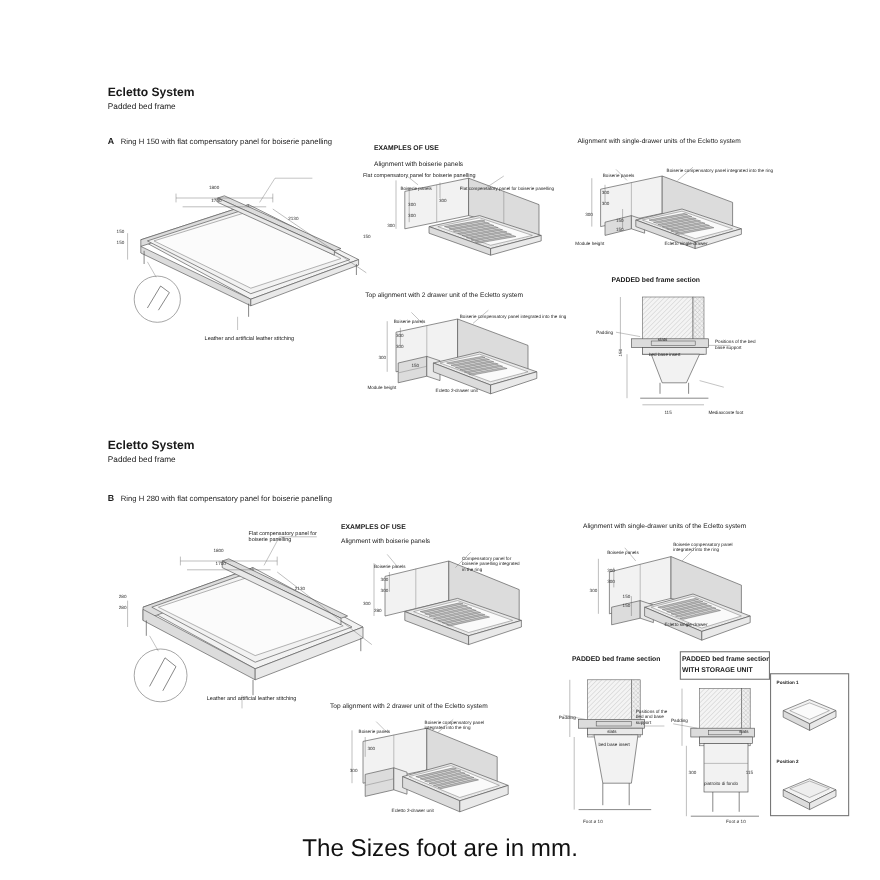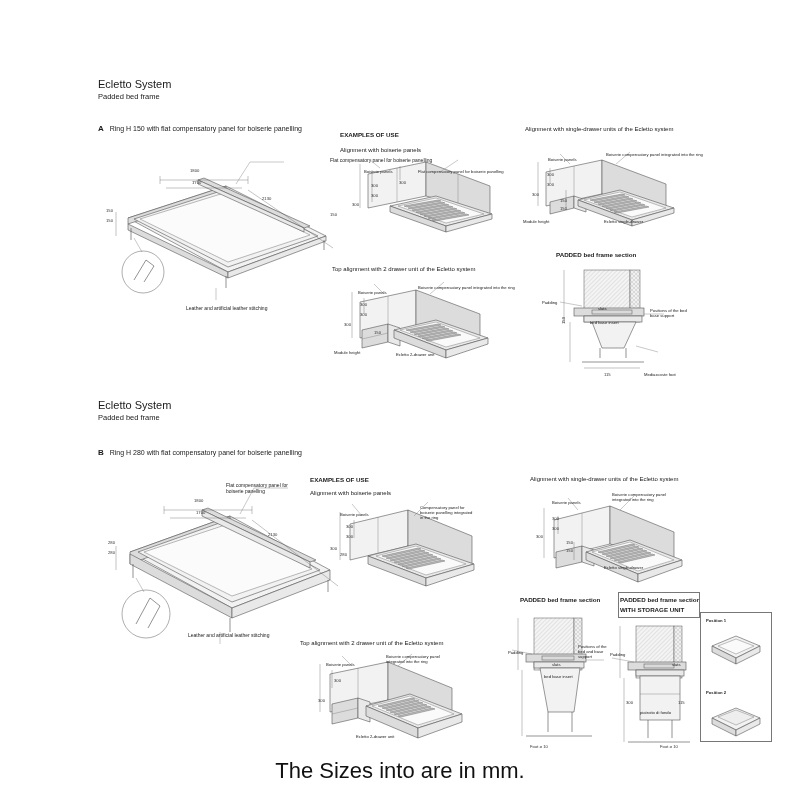--- a/index.html
+++ b/index.html
@@ -15,21 +15,21 @@
   .logo{
     position:absolute;right:18px;top:4px;
     font-size:42px;font-weight:400;letter-spacing:1px;
     font-family:"Liberation Sans", sans-serif;
     color:#111;
   }
   .footer-note{
     position:absolute;left:0;right:0;bottom:16px;
     text-align:center;font-size:22px;color:#111;
   }
-  .sys-title{position:absolute;font-size:11px;font-weight:normal;}
+  .sys-title{position:absolute;font-size:11px;font-weight:bold;}
   .sys-sub{position:absolute;font-size:7.5px;}
   .variant{position:absolute;font-size:7px;}
   .variant .letter{font-weight:bold;font-size:8px;}
   .blk-title{position:absolute;font-size:6.2px;font-weight:bold;}
   .blk-sub{position:absolute;font-size:6px;}
   .cap{position:absolute;font-size:5px;color:#222;}
   .cap.tiny{font-size:4.2px;}
   .cap.bold{font-weight:bold;}
   .dimtxt{position:absolute;font-size:4.2px;color:#333;}
   svg{position:absolute;overflow:visible;}
@@ -452,14 +452,14 @@
     <polygon style="fill:#fafafa;stroke:#666;stroke-width:0.4" points="12,18 30,11 48,18 30,26"></polygon>
   </svg>
   <div class="cap tiny bold" style="left:706px;top:690px;">Position 2</div>
   <svg style="left:706px;top:700px;" width="62" height="40">
     <polygon class="panelfill3" points="6,18 30,8 54,18 30,30"></polygon>
     <polygon class="panelfill2" points="6,18 6,24 30,36 30,30"></polygon>
     <polygon class="panelfill" points="30,30 54,18 54,24 30,36"></polygon>
     <polygon style="fill:#eeeeee;stroke:#666;stroke-width:0.4" points="12,17 30,10 48,17 30,25"></polygon>
   </svg>
 
-  <div class="footer-note">The Sizes into are in mm.</div>
+  <div class="footer-note">The Sizes foot are in mm.</div>
 </div>
 
 </body></html>

